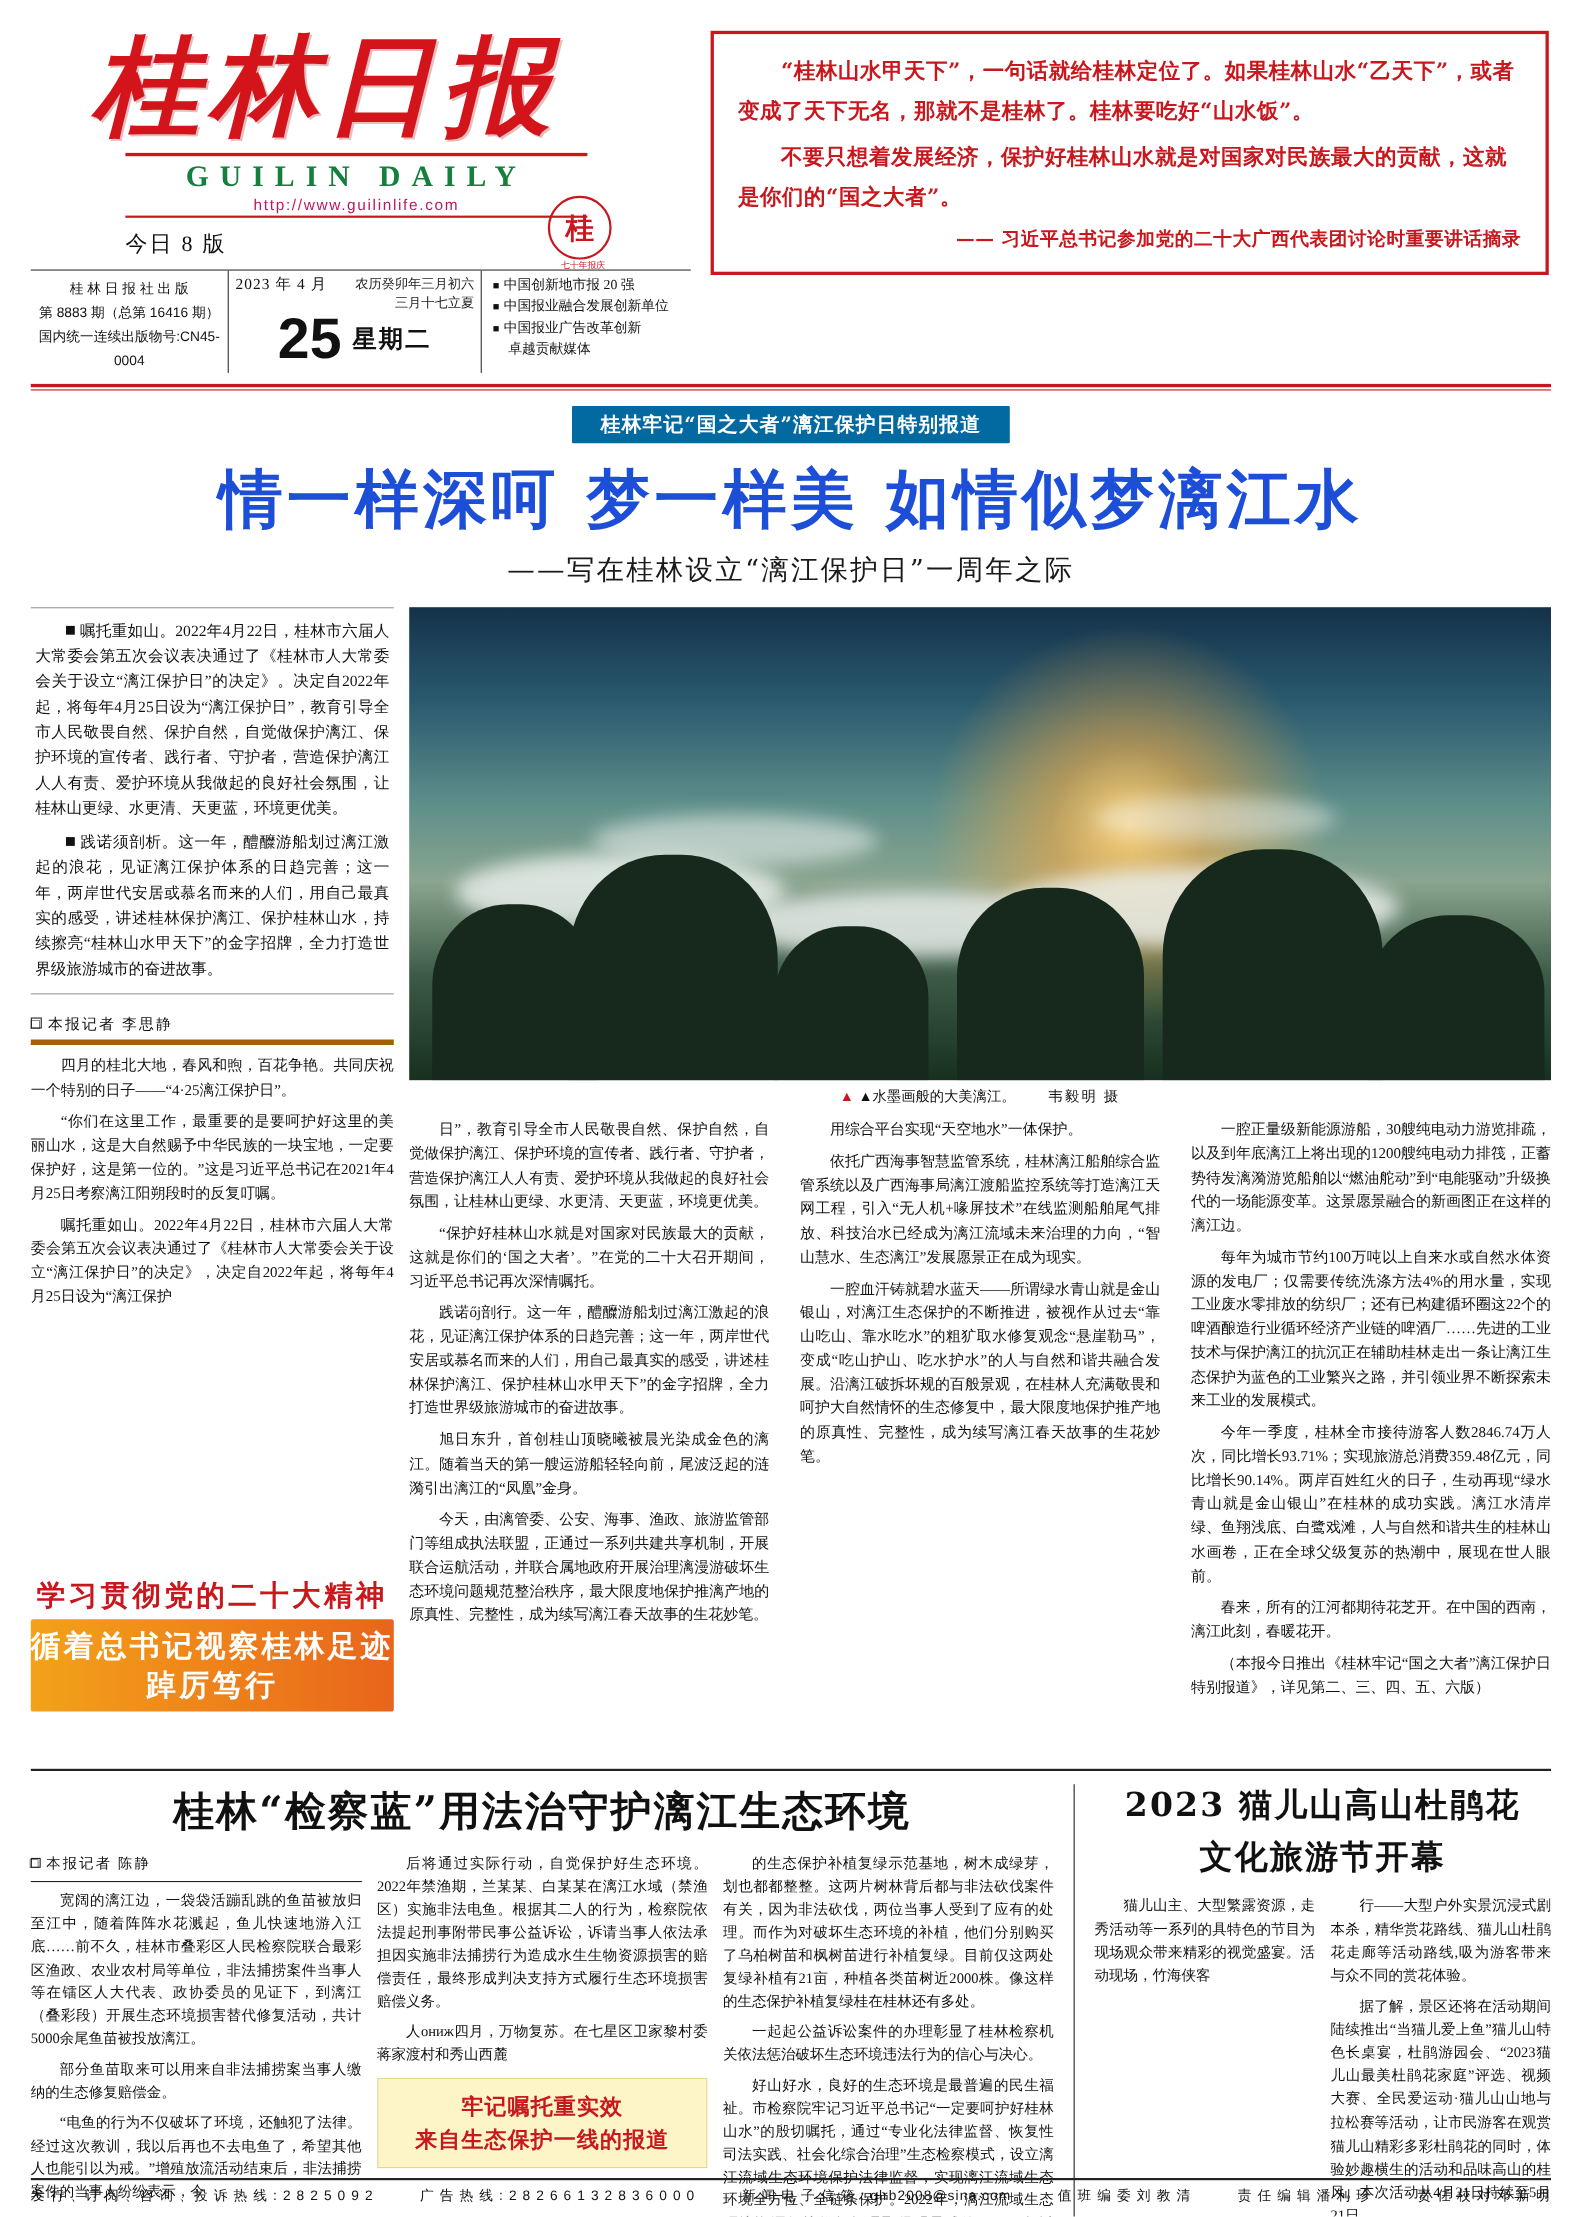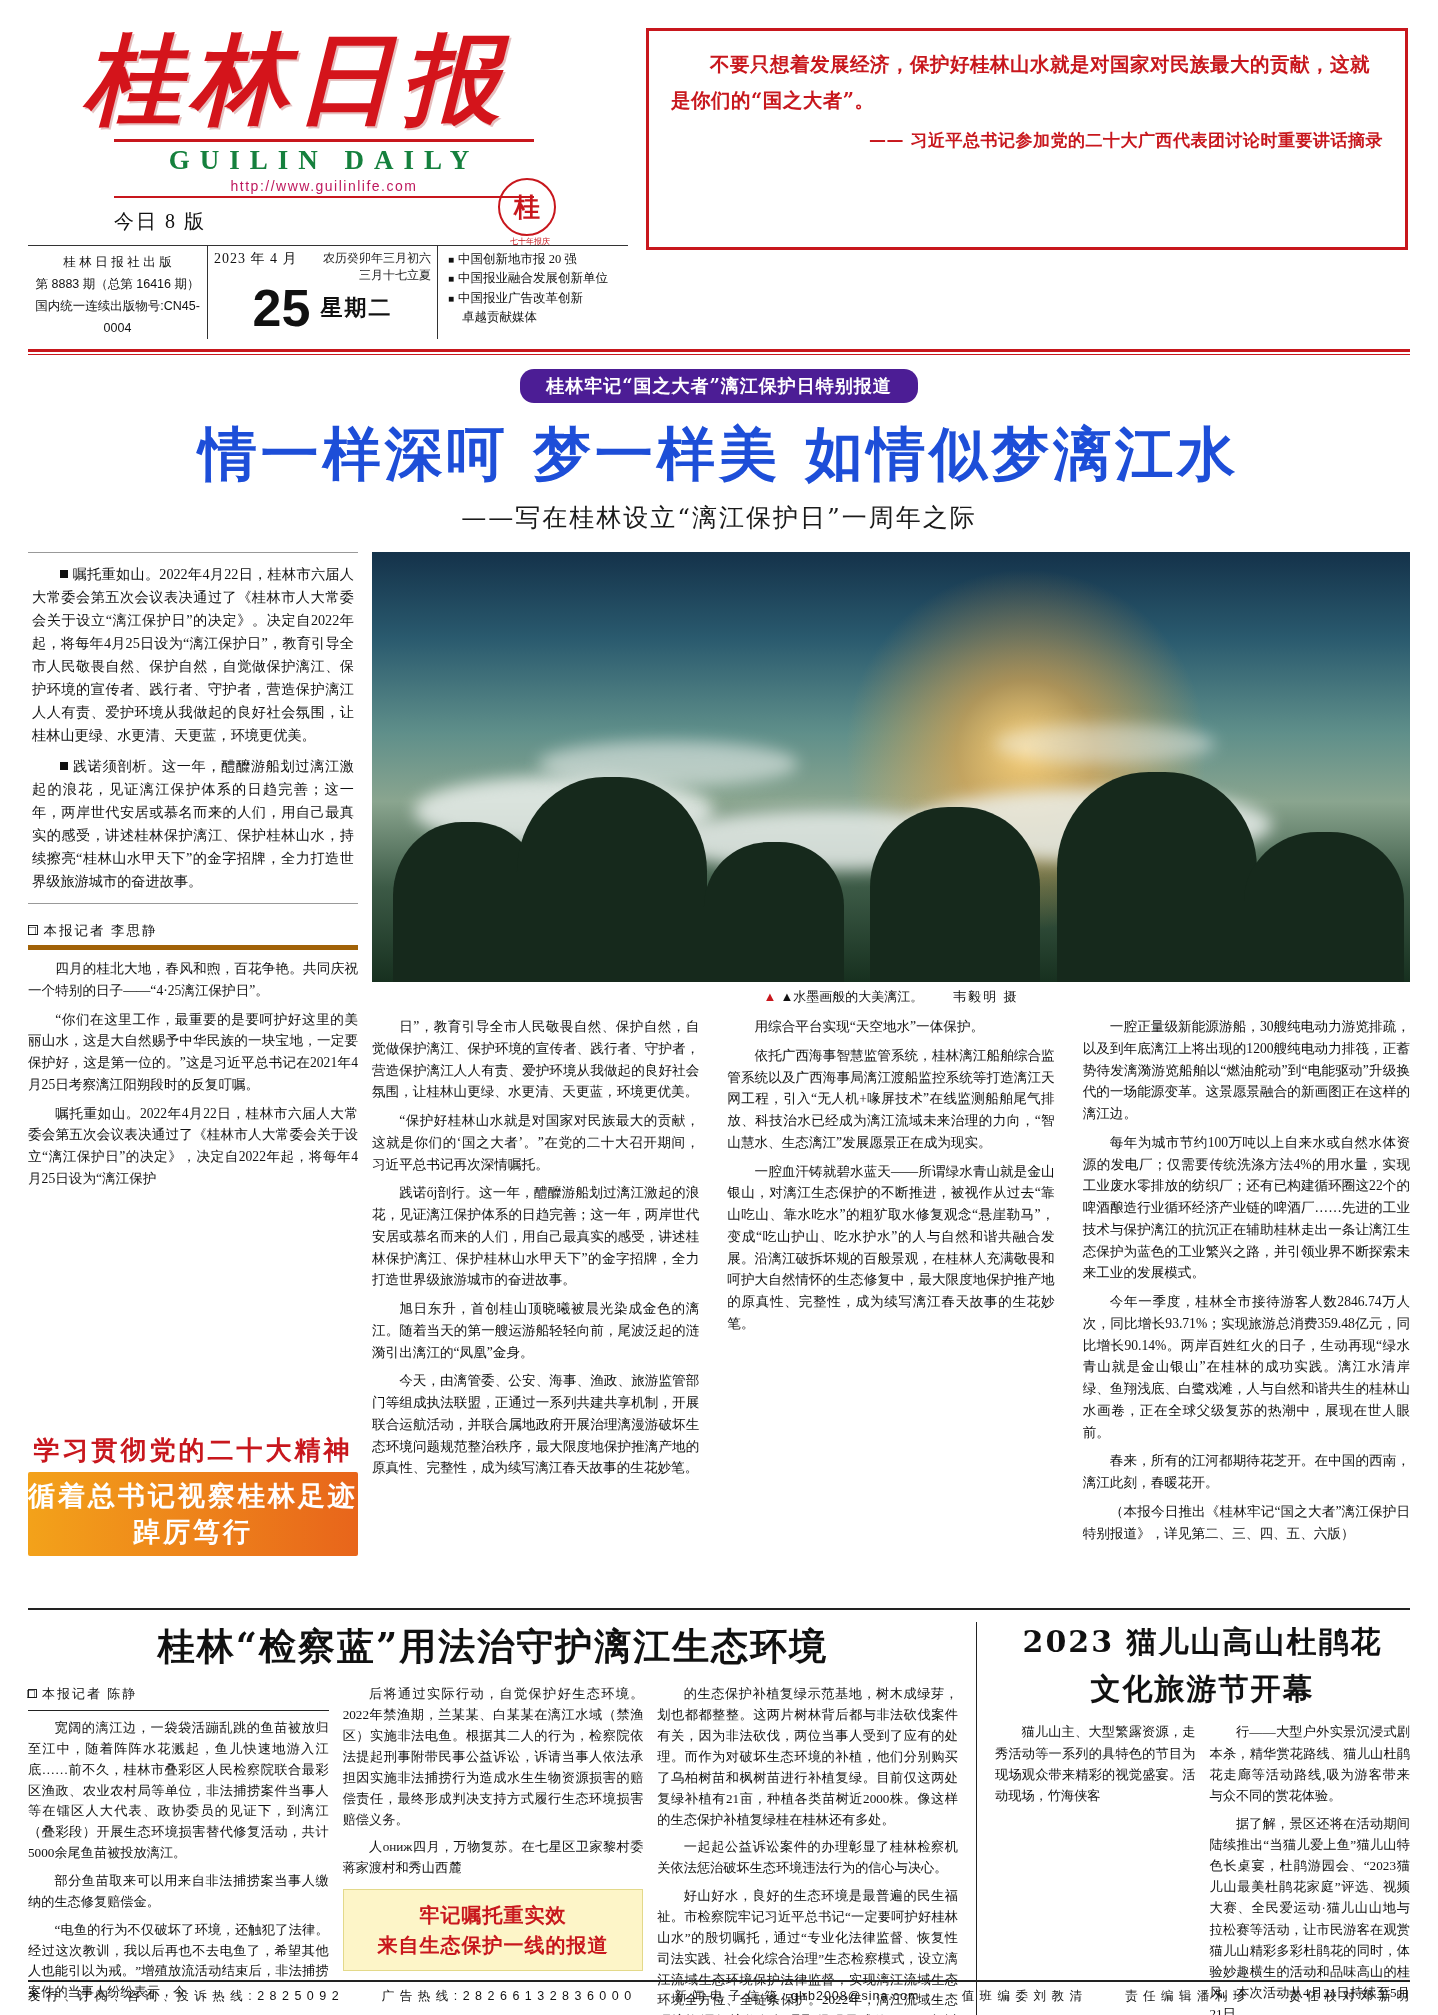--- a/index.html
+++ b/index.html
@@ -91,23 +91,23 @@
   .quote-box p { margin:0 0 6px 0; text-indent:2em; }
   .quote-box .src { text-align:right; text-indent:0; font-size:17px; margin-top:6px;}
 
   .rule-thick { border-top:3px solid #c8171d; margin-top:10px; }
   .rule-thin { border-top:1px solid #c8171d; margin-top:2px; }
 
   
   .special-banner { text-align:center; margin-top:14px; }
   .special-banner span {
     display:inline-block;
-    background:#4c1d95; color:#fff;
+    background:#0369a1; color:#fff;
     font-size:18px; font-weight:bold; letter-spacing:1px;
-    padding:5px 26px; border-radius:14px;
+    padding:5px 26px; border-radius:1px;
     font-family:"DejaVu Serif", serif;
   }
 
   .headline {
     text-align:center; margin-top:20px;
     font-family:"DejaVu Serif", serif;
     font-size:58px; font-weight:bold; color:#1d4ed8;
     letter-spacing:4px;
     line-height:1.1;
   }
@@ -259,20 +259,21 @@
         <div class="honors">
           <div><span class="bullet-sq">■</span><span>中国创新地市报 20 强</span></div>
           <div><span class="bullet-sq">■</span><span>中国报业融合发展创新单位</span></div>
           <div><span class="bullet-sq">■</span><span>中国报业广告改革创新</span></div>
           <div style="padding-left:14px;"><span>卓越贡献媒体</span></div>
         </div>
       </div>
     </div>
 
     <div class="quote-box">
+      <p>“桂林山水甲天下”，一句话就给桂林定位了。如果桂林山水“乙天下”，或者变成了天下无名，那就不是桂林了。桂林要吃好“山水饭”。</p>
       <p>不要只想着发展经济，保护好桂林山水就是对国家对民族最大的贡献，这就是你们的“国之大者”。</p>
       <p class="src">—— 习近平总书记参加党的二十大广西代表团讨论时重要讲话摘录</p>
     </div>
   </div>
 
   <div class="rule-thick"></div>
   <div class="rule-thin"></div>
 
   <div class="special-banner">
     <span>桂林牢记“国之大者”漓江保护日特别报道</span>

